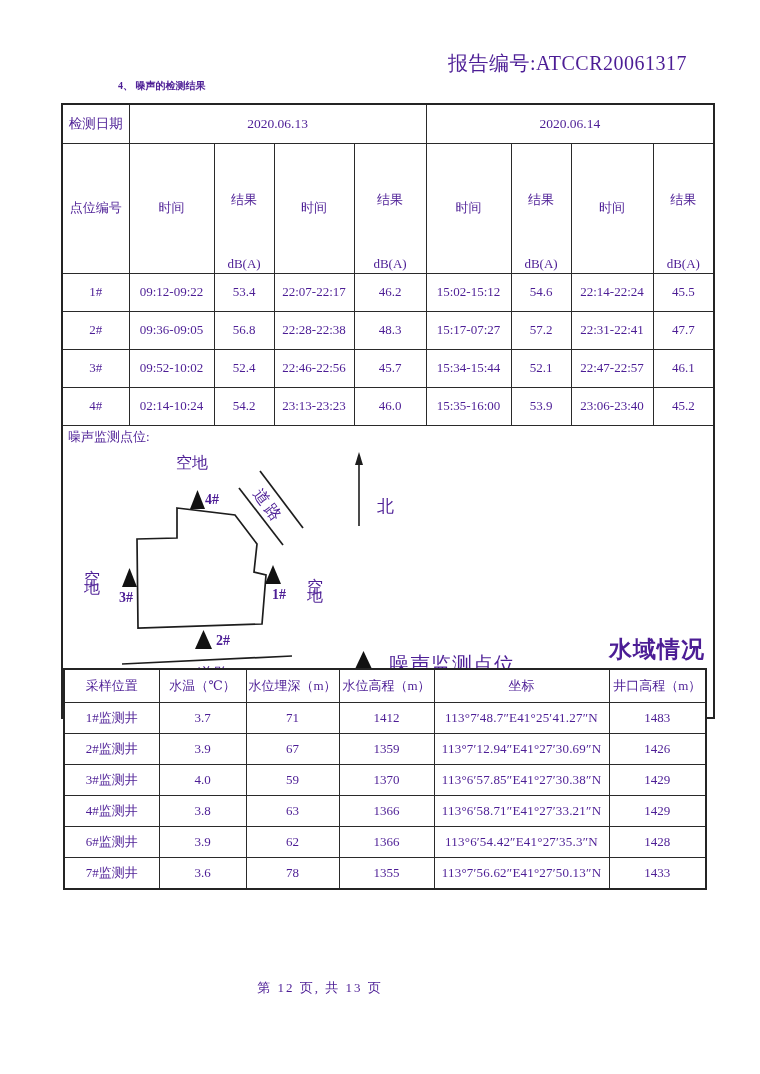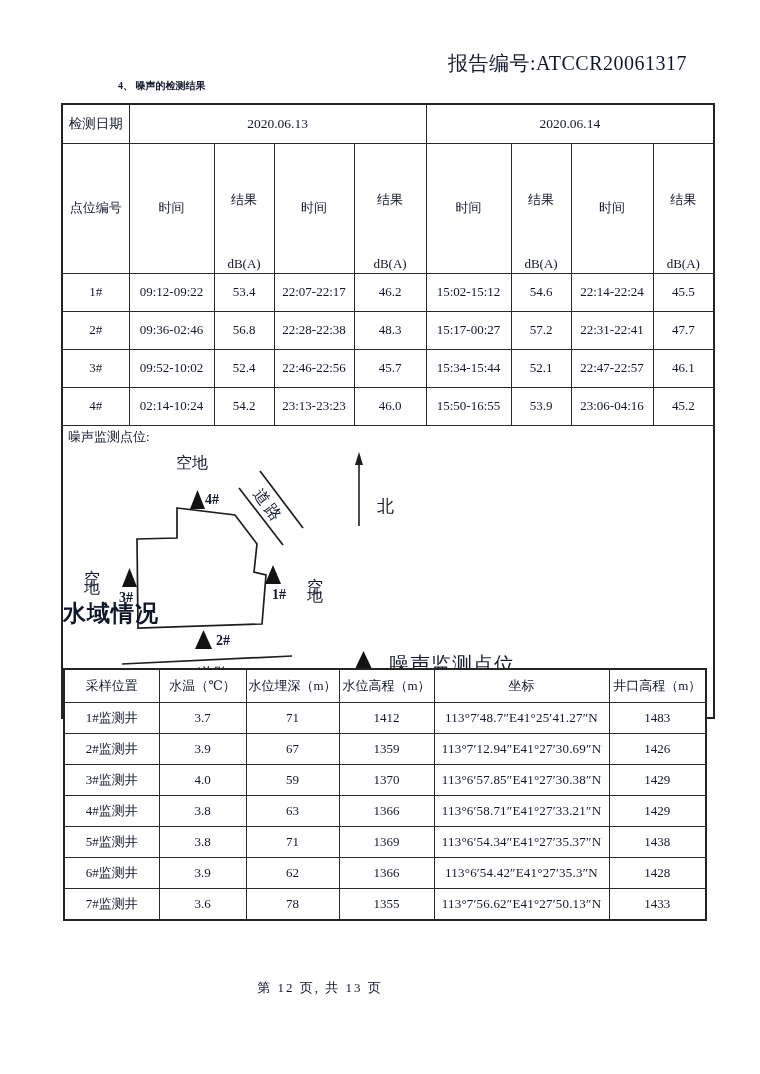--- a/index.html
+++ b/index.html
@@ -1,18 +1,18 @@
 <!DOCTYPE html>
 <html><head>
 <meta charset="utf-8">
 <style>
   html,body{margin:0;padding:0;background:#e9e9e9;}
   .page{
     position:relative;width:760px;height:1074px;background:#ffffff;
-    font-family:"Liberation Serif","DejaVu Serif",serif;color:#0f172a;
+    font-family:"Liberation Serif","DejaVu Serif",serif;color:#4c1d95;
     overflow:hidden;margin:0 auto;
   }
   .abs{position:absolute;}
   .report-no{left:448px;top:50px;font-size:20px;letter-spacing:0.5px;white-space:nowrap;}
   .section-title{left:118px;top:79px;font-size:10px;font-weight:bold;white-space:nowrap;}
 
   table.doc-table{border-collapse:collapse;table-layout:fixed;background:#fff;}
   table.doc-table td{
     border:1.5px solid #2a2a2a;text-align:center;vertical-align:middle;
     font-size:13px;padding:0;line-height:1.25;overflow:hidden;
@@ -25,21 +25,21 @@
   .noise-table td.d-row{height:37px;}
   .noise-table td.diagram-cell{height:291px;vertical-align:top;text-align:center;position:relative;}
   .two-line span{display:block;margin-top:48px;}
 
   .diagram-wrap{position:relative;width:648px;height:291px;}
   .diagram-svg{position:absolute;left:0;top:0;}
   .dg-label{left:5px;top:3px;font-size:13px;white-space:nowrap;}
   .dg-text{white-space:nowrap;}
   .vert{writing-mode:vertical-rl;text-orientation:upright;letter-spacing:9px;}
 
-  .water-title{left:63px;top:598px;width:642px;text-align:left;font-size:23px;font-weight:600;letter-spacing:1px;}
+  .water-title{left:63px;top:634px;width:642px;text-align:right;font-size:23px;font-weight:600;letter-spacing:1px;}
   .water-table{left:63px;top:668px;}
   .water-table td{height:30px;}
   .water-table td.w-h{height:32px;}
   .coord-cell{font-size:12.5px;letter-spacing:0.2px;margin-left:20px;}
 
   .footer{left:0;top:979px;width:640px;text-align:center;font-size:13px;letter-spacing:2px;}
 </style>
 </head>
 <body>
 
@@ -95,25 +95,25 @@
       <td class="d-row">53.4</td>
       <td class="d-row">22:07-22:17</td>
       <td class="d-row">46.2</td>
       <td class="d-row">15:02-15:12</td>
       <td class="d-row">54.6</td>
       <td class="d-row">22:14-22:24</td>
       <td class="d-row">45.5</td>
     </tr>
     <tr>
       <td class="d-row">2#</td>
-      <td class="d-row">09:36-02:46</td>
+      <td class="d-row">09:36-09:05</td>
       <td class="d-row">56.8</td>
       <td class="d-row">22:28-22:38</td>
       <td class="d-row">48.3</td>
-      <td class="d-row">15:17-00:27</td>
+      <td class="d-row">15:17-07:27</td>
       <td class="d-row">57.2</td>
       <td class="d-row">22:31-22:41</td>
       <td class="d-row">47.7</td>
     </tr>
     <tr>
       <td class="d-row">3#</td>
       <td class="d-row">09:52-10:02</td>
       <td class="d-row">52.4</td>
       <td class="d-row">22:46-22:56</td>
       <td class="d-row">45.7</td>
@@ -121,23 +121,23 @@
       <td class="d-row">52.1</td>
       <td class="d-row">22:47-22:57</td>
       <td class="d-row">46.1</td>
     </tr>
     <tr>
       <td class="d-row">4#</td>
       <td class="d-row">02:14-10:24</td>
       <td class="d-row">54.2</td>
       <td class="d-row">23:13-23:23</td>
       <td class="d-row">46.0</td>
-      <td class="d-row">15:50-16:55</td>
+      <td class="d-row">15:35-16:00</td>
       <td class="d-row">53.9</td>
-      <td class="d-row">23:06-04:16</td>
+      <td class="d-row">23:06-23:40</td>
       <td class="d-row">45.2</td>
     </tr>
     <tr>
       <td class="diagram-cell" colspan="9">
         <div class="diagram-wrap">
           <svg class="diagram-svg" width="648" height="291" viewBox="0 0 648 291">
 
             <path d="M114,82 L172,89 L194,118 L191,146 L203,149 L199,198 L75,202 L74,113 L114,112 Z" fill="#ffffff" stroke="#1d1d1d" stroke-width="1.7"></path>
 
             <line x1="197" y1="45" x2="240" y2="102" stroke="#1d1d1d" stroke-width="1.7"></line>
@@ -220,28 +220,20 @@
     </tr>
     <tr>
       <td>4#监测井</td>
       <td>3.8</td>
       <td>63</td>
       <td>1366</td>
       <td class="coord-cell">113°6′58.71″E41°27′33.21″N</td>
       <td>1429</td>
     </tr>
     <tr>
-      <td>5#监测井</td>
-      <td>3.8</td>
-      <td>71</td>
-      <td>1369</td>
-      <td class="coord-cell">113°6′54.34″E41°27′35.37″N</td>
-      <td>1438</td>
-    </tr>
-    <tr>
       <td>6#监测井</td>
       <td>3.9</td>
       <td>62</td>
       <td>1366</td>
       <td class="coord-cell">113°6′54.42″E41°27′35.3″N</td>
       <td>1428</td>
     </tr>
     <tr>
       <td>7#监测井</td>
       <td>3.6</td>

